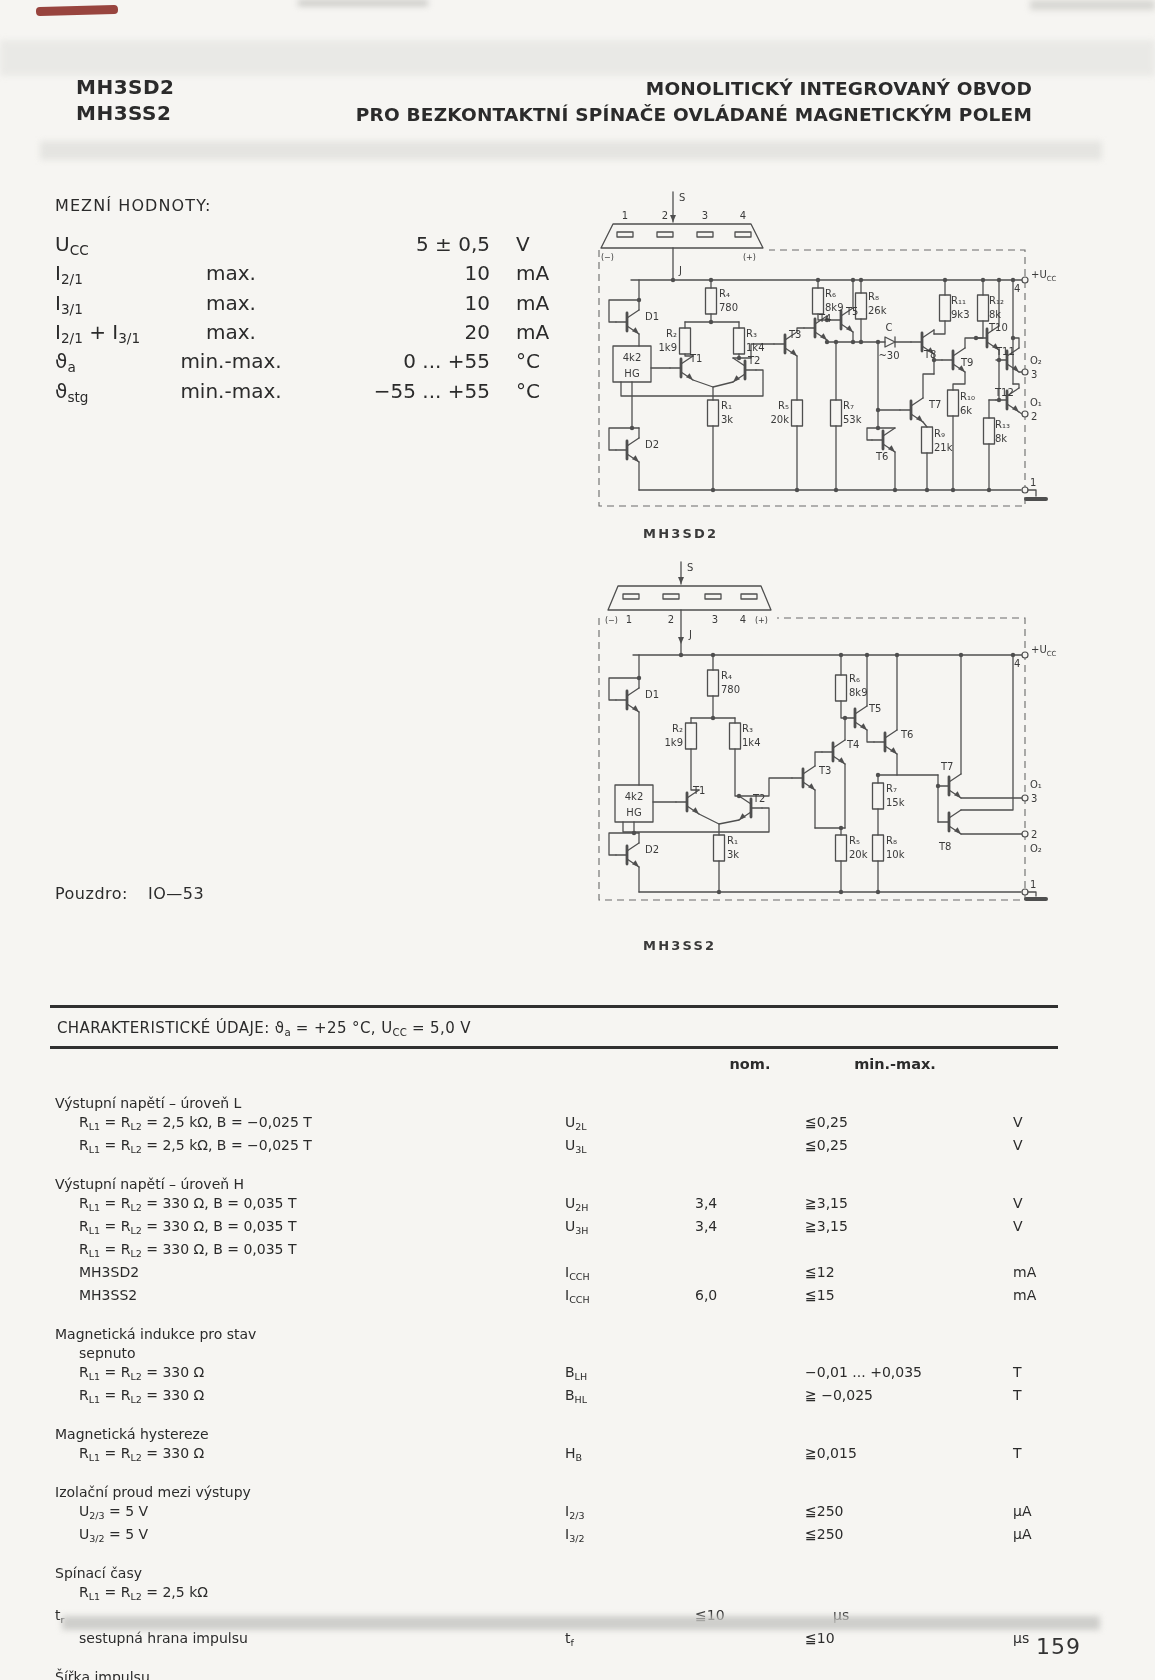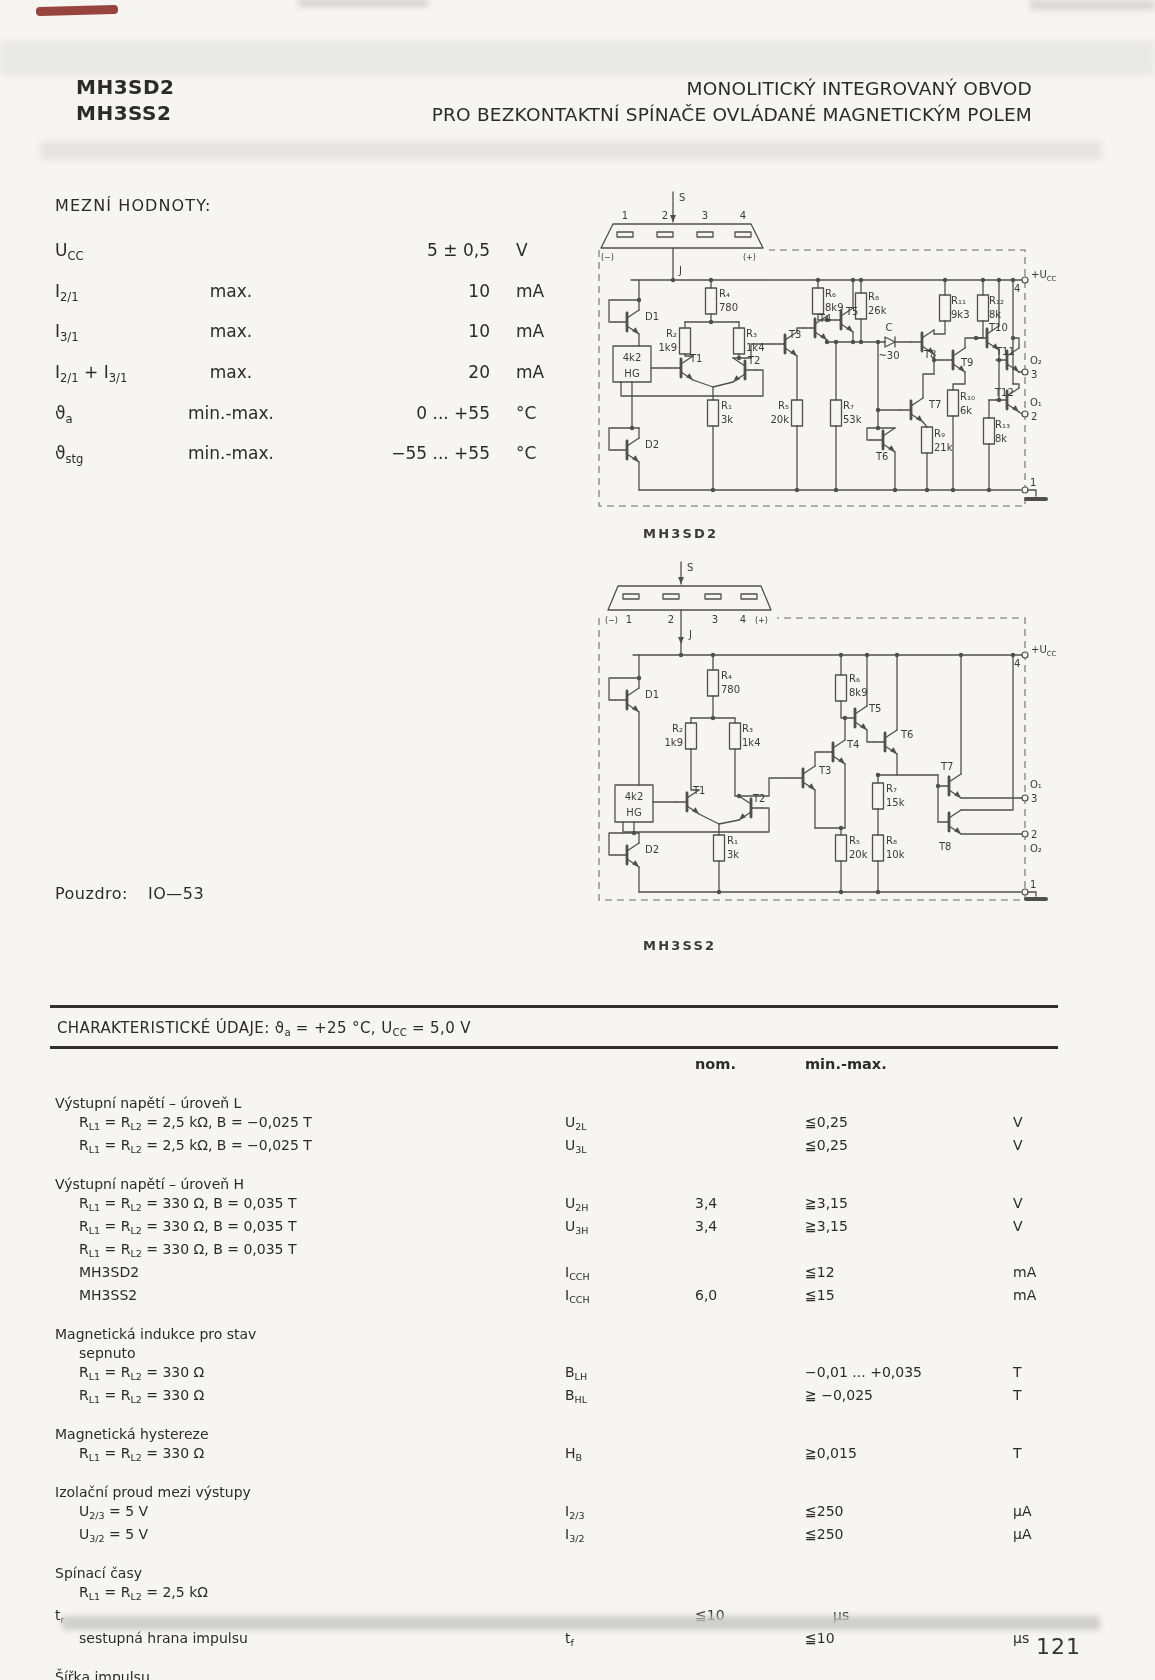--- a/index.html
+++ b/index.html
@@ -4,41 +4,41 @@
 <style>
   html,body{margin:0;padding:0}
   body{width:1155px;height:1680px;background:#f6f5f2;position:relative;overflow:hidden;
        font-family:"DejaVu Sans",sans-serif;color:#2b2b2b;}
   .abs{position:absolute}
   sub{font-size:68%;vertical-align:-0.32em;letter-spacing:0}
   
   .band{position:absolute;filter:blur(3px)}
   
   .prod{left:76px;top:74px;font-weight:bold;font-size:20px;line-height:26px;letter-spacing:.5px}
-  .ttl{right:123px;top:76px;text-align:right;font-weight:normal;font-size:18.5px;line-height:26px;letter-spacing:.2px}
+  .ttl{right:123px;top:76px;text-align:right;font-weight:bold;font-size:18.5px;line-height:26px;letter-spacing:.2px}
   
   .limits{left:55px;top:196px;width:560px}
   .limits-title{font-size:16px;letter-spacing:1.1px;margin-bottom:18px}
-  .lrow{display:grid;grid-template-columns:112px 128px 195px 80px;line-height:35px;font-size:17px}
+  .lrow{display:grid;grid-template-columns:112px 128px 195px 80px;line-height:23px;font-size:20px}
   .l-cond{text-align:center}.l-val{text-align:right}.l-unit{padding-left:26px}
   
   .sch{position:absolute}
   .sch .w{stroke:#4f4f4f;stroke-width:1.3;fill:none;stroke-linecap:round;stroke-linejoin:round}
   .sch .dash{stroke:#6a6a6a;stroke-width:1.1;fill:none;stroke-dasharray:7 5}
   .sch text{fill:#3b3b3b;font-size:10px;stroke:none}
   .sch .tiny{font-size:8px}
   .sch .dot{fill:#4f4f4f;stroke:none}
   .sch .pin{fill:#f6f5f2;stroke:#4f4f4f;stroke-width:1.2}
   .cap{font-size:13px;letter-spacing:2.2px;font-weight:bold;color:#3a3a3a}
   .pouzdro{left:55px;top:884px;font-size:16px;letter-spacing:.5px}
   .pouzdro span{margin-right:20px}
   
   .rule{position:absolute;left:50px;width:1008px;height:3px;background:#303030}
   .char-title{left:57px;top:1019px;font-size:15px;letter-spacing:.4px}
-  .colhead{position:absolute;top:1056px;font-weight:bold;font-size:14.5px;}
+  .colhead{position:absolute;top:1056px;font-weight:bold;font-size:14.5px;text-align:center}
   .char-rows{left:55px;top:1078px;width:1005px}
   .crow{display:grid;grid-template-columns:510px 130px 110px 180px 75px;font-size:14px;line-height:19px}
   .cgroup{margin-top:16px}
   .cgl{grid-column:1 / -1}
   .ind{padding-left:24px}
   .c-nom,.c-mm{text-align:left}
   .c-unit{padding-left:28px}
   .pageno{left:1036px;top:1634px;font-size:22px;letter-spacing:1px;color:#333}
 </style>
 </head>
@@ -651,13 +651,13 @@
     <div class="crow">
       <div class="c-label ind">R<sub>L1</sub> = R<sub>L2</sub> = 2,5 kΩ, MH3SD2</div>
       <div class="c-sym">t<sub>ip</sub></div>
       <div class="c-nom"></div>
       <div class="c-mm">20 ... 1000</div>
       <div class="c-unit">μs</div>
     </div>
   </div>
 
 <div class="band" style="left:62px;top:1616px;width:1038px;height:14px;background:#c7c7c4;opacity:.85"></div>
-<div class="abs pageno">121</div>
+<div class="abs pageno">159</div>
 
 </body></html>

